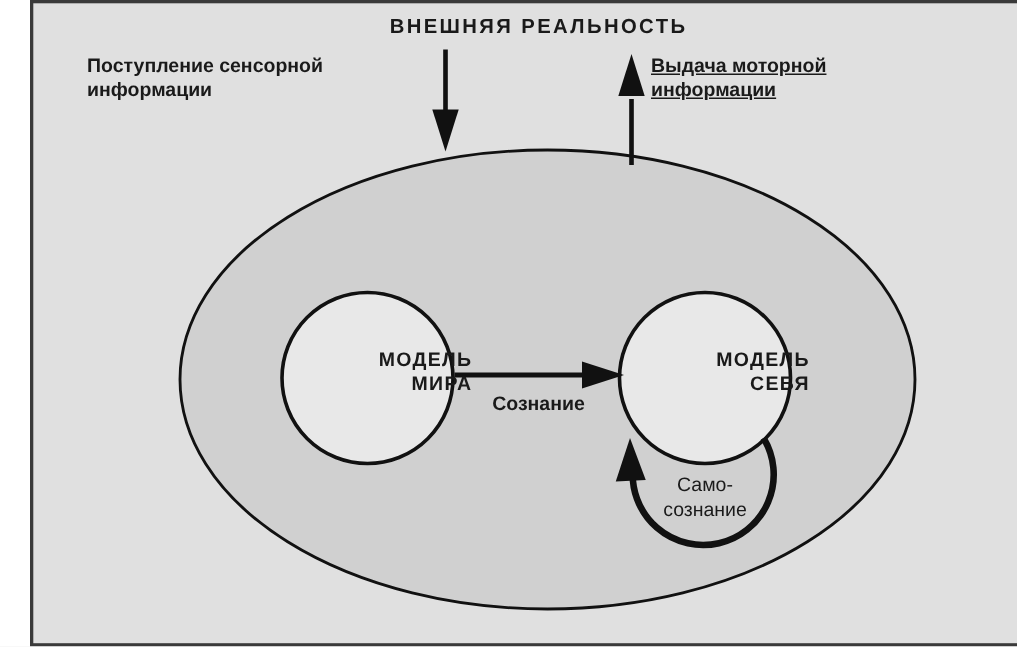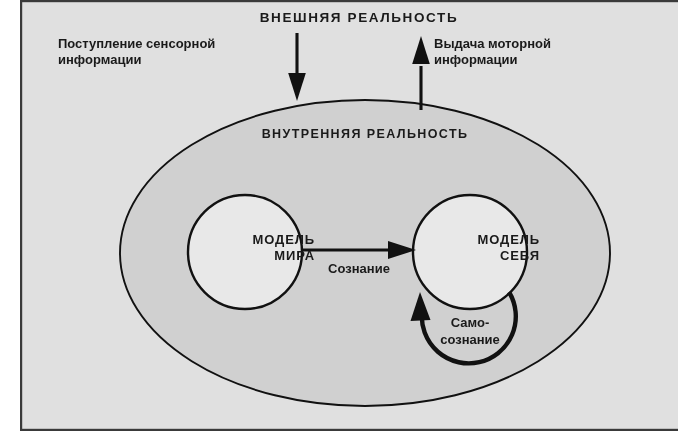--- a/index.html
+++ b/index.html
@@ -53,21 +53,21 @@
     letter-spacing: 0.9px;
     text-align: right;
   }
   .edge-label {
     font-size: 13px;
     font-weight: bold;
     text-align: center;
   }
   .loop-label {
     font-size: 13px;
-    font-weight: bold;
+    font-weight: normal;
     text-align: center;
     line-height: 1.3;
   }
 </style>
 </head>
 <body>
 
 <div id="diagram-root">
 
   <svg id="diagram-svg" viewBox="0 0 678 431">
@@ -100,24 +100,23 @@
       <path d="M 489,292 A 47 47 0 1 1 402,312" fill="none" stroke="#111111" stroke-width="4.4" stroke-linecap="butt"></path>
       <polygon points="400,292 390.5,321 410.5,320" fill="#111111"></polygon>
     </g>
   </svg>
 
   <div class="lbl heading-outer" style="left:189px; top:10px; width:300px;">ВНЕШНЯЯ РЕАЛЬНОСТЬ</div>
 
   <div class="lbl io-label left" style="left:38px; top:36px; width:226px;">Поступление сенсорной
 информации</div>
 
-  <div class="lbl io-label right" style="left:414px; top:36px; width:226px;">Выдача моторной
+  <div class="lbl io-label right" style="left:414px; top:36px; width:226px;text-decoration:underline;">Выдача моторной
 информации</div>
 
-  <div class="lbl heading-inner" style="left:195px; top:127px; width:300px;">ВНУТРЕННЯЯ РЕАЛЬНОСТЬ</div>
 
   <div class="lbl circle-label" style="left:155px; top:232px; width:140px;">МОДЕЛЬ
 МИРА</div>
 
   <div class="lbl circle-label" style="left:380px; top:232px; width:140px;">МОДЕЛЬ
 СЕБЯ</div>
 
   <div class="lbl edge-label" style="left:280px; top:261px; width:118px;">Сознание</div>
 
   <div class="lbl loop-label" style="left:398px; top:315px; width:104px;">Само-

